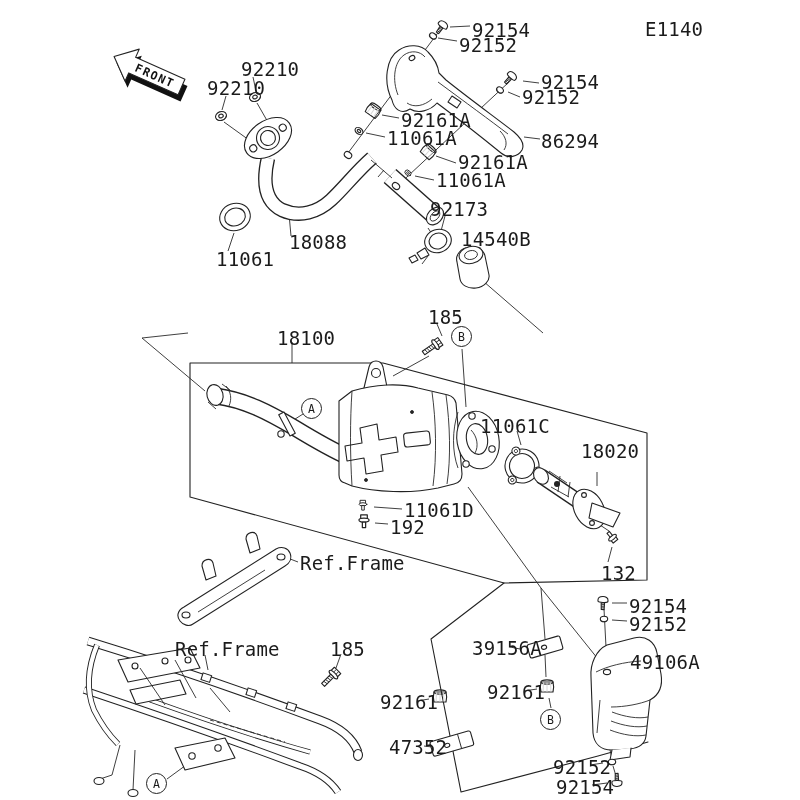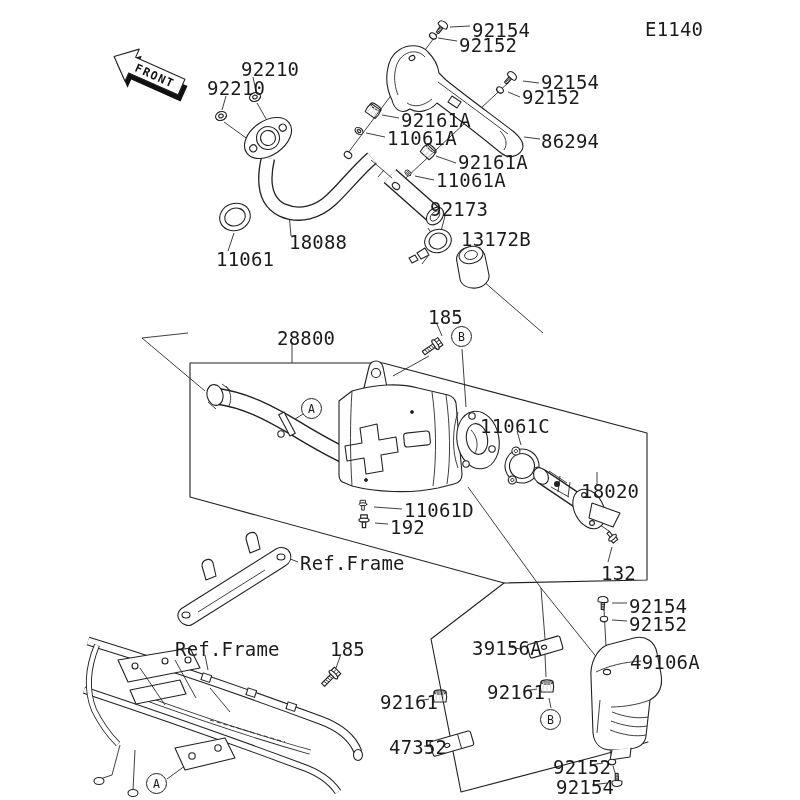--- a/index.html
+++ b/index.html
@@ -299,27 +299,27 @@
 <span class="lbl" style="left:241px;top:58px">92210</span>
 <span class="lbl" style="left:207px;top:77px">92210</span>
 <span class="lbl" style="left:541px;top:71px">92154</span>
 <span class="lbl" style="left:522px;top:86px">92152</span>
 <span class="lbl" style="left:401px;top:109px">92161A</span>
 <span class="lbl" style="left:387px;top:127px">11061A</span>
 <span class="lbl" style="left:541px;top:130px">86294</span>
 <span class="lbl" style="left:458px;top:151px">92161A</span>
 <span class="lbl" style="left:436px;top:169px">11061A</span>
 <span class="lbl" style="left:430px;top:198px">92173</span>
-<span class="lbl" style="left:461px;top:228px">13172B</span>
+<span class="lbl" style="left:461px;top:228px">14540B</span>
 <span class="lbl" style="left:289px;top:231px">18088</span>
 <span class="lbl" style="left:216px;top:248px">11061</span>
-<span class="lbl" style="left:277px;top:327px">28800</span>
+<span class="lbl" style="left:277px;top:327px">18100</span>
 <span class="lbl" style="left:428px;top:306px">185</span>
 <span class="lbl" style="left:480px;top:415px">11061C</span>
-<span class="lbl" style="left:581px;top:480px">18020</span>
+<span class="lbl" style="left:581px;top:440px">18020</span>
 <span class="lbl" style="left:404px;top:499px">11061D</span>
 <span class="lbl" style="left:390px;top:516px">192</span>
 <span class="lbl" style="left:601px;top:562px">132</span>
 <span class="lbl" style="left:300px;top:552px">Ref.Frame</span>
 <span class="lbl" style="left:175px;top:638px">Ref.Frame</span>
 <span class="lbl" style="left:330px;top:638px">185</span>
 <span class="lbl" style="left:629px;top:595px">92154</span>
 <span class="lbl" style="left:629px;top:613px">92152</span>
 <span class="lbl" style="left:472px;top:637px">39156A</span>
 <span class="lbl" style="left:630px;top:651px">49106A</span>

